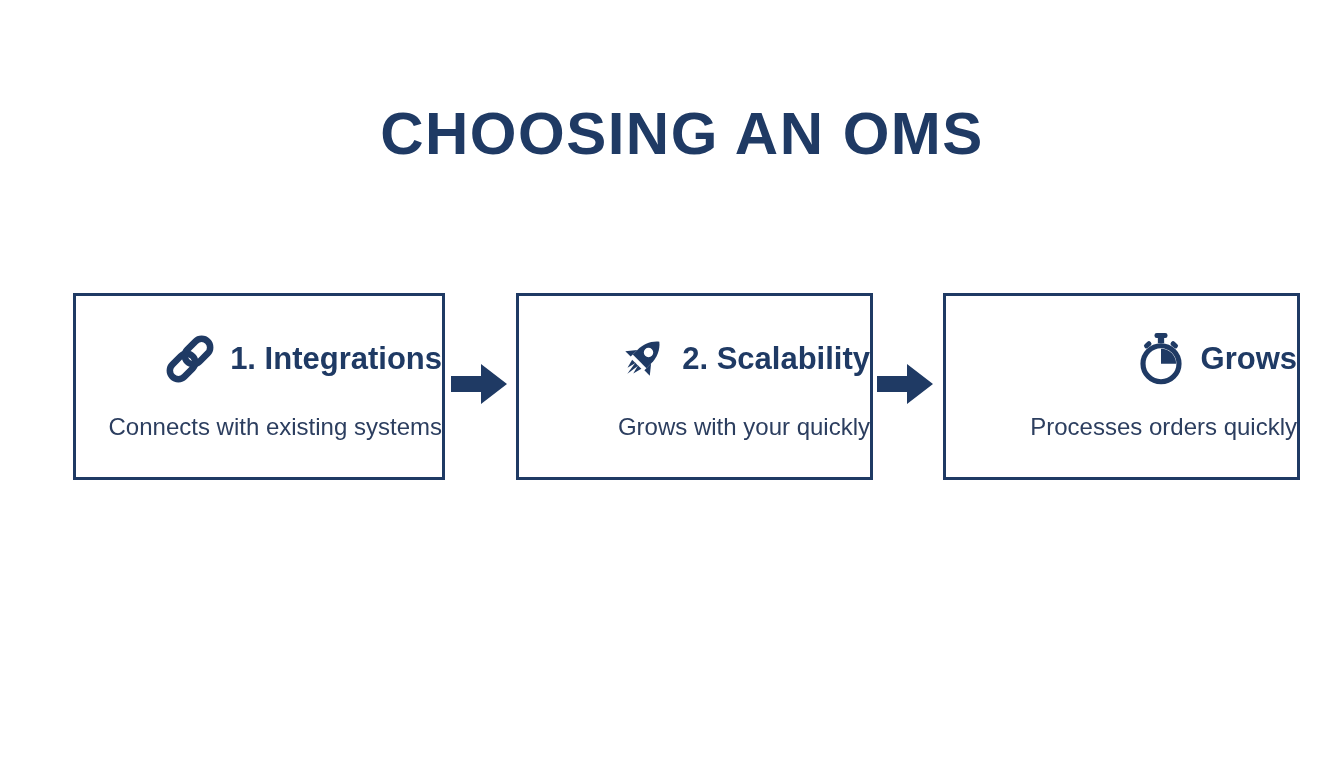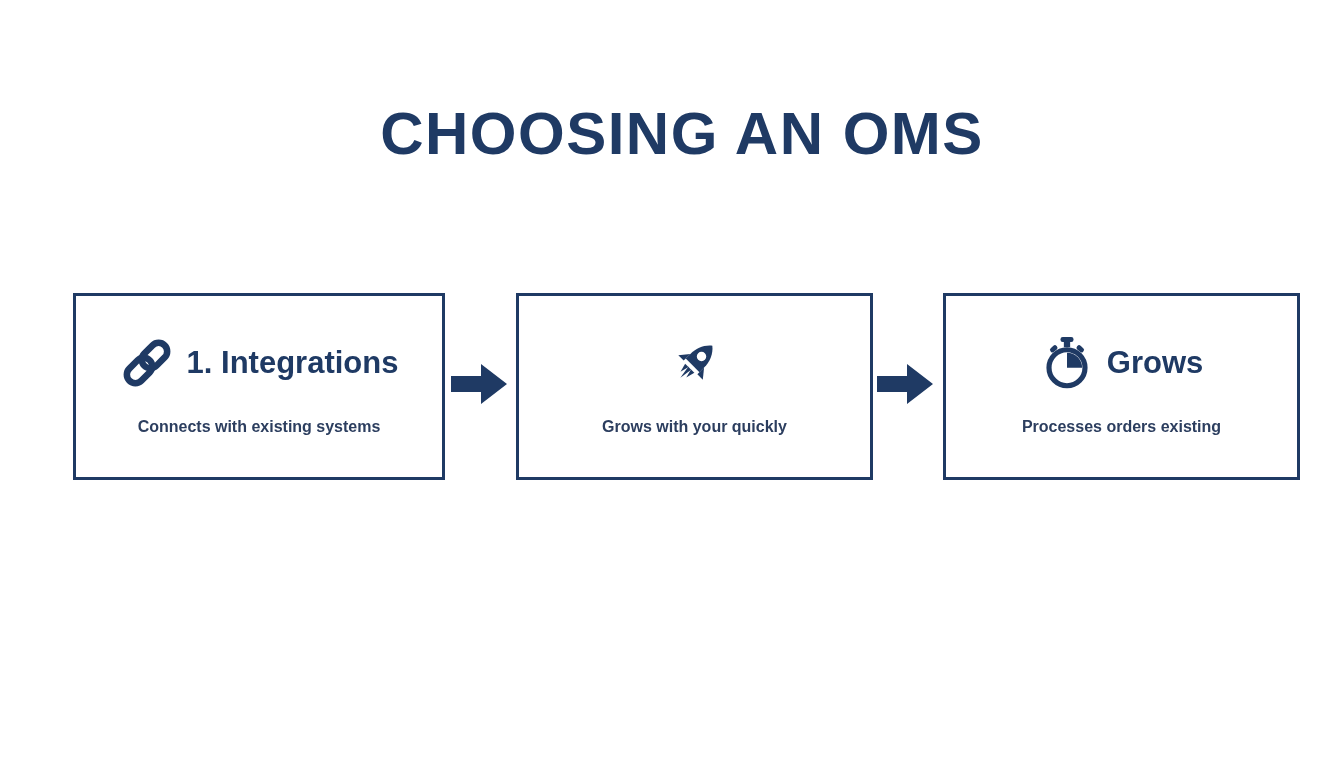--- a/index.html
+++ b/index.html
@@ -15,36 +15,36 @@
   }
   .title {
     position: absolute; left: 0; top: 104px; width: 1344px;
     text-align: center;
     font-size: 60px; font-weight: 700; letter-spacing: 1.5px;
     color: #1f3a64; line-height: 1;
   }
   .card {
     position: absolute; top: 293px; height: 187px;
     border: 3px solid #1f3a64; background: #ffffff;
-    display: flex; flex-direction: column; align-items: center; justify-content: center;
+    display: flex; flex-direction: column; align-items: flex-end; justify-content: center;
     gap: 27px;
   }
   .card-1 { left: 63px;  width: 372px; }
   .card-2 { left: 506px; width: 357px; }
   .card-3 { left: 933px; width: 357px; }
   .card-head {
     display: flex; align-items: center; gap: 13px;
   }
   .card-head .icon { width: 54px; height: 54px; display: block; flex: 0 0 auto; }
   .card-heading {
     font-size: 31px; font-weight: 700; color: #1f3a64; line-height: 1.1;
     white-space: nowrap;
   }
   .card-desc {
-    font-size: 16px; font-weight: 700; color: #2c3e5f; line-height: 1.2;
+    font-size: 24px; font-weight: 400; color: #2c3e5f; line-height: 1.2;
     white-space: nowrap;
   }
   .connector {
     position: absolute; top: 361px; width: 58px; height: 46px;
   }
   .connector-1 { left: 441px; }
   .connector-2 { left: 867px; }
   .connector svg { width: 100%; height: 100%; display: block; }
 </style>
 </head>
@@ -83,20 +83,21 @@
             <path d="M12 1.1 C14.9 3.4 16.3 7 16.3 10.6 L16.3 13.5 L7.7 13.5 L7.7 10.6 C7.7 7 9.1 3.4 12 1.1 Z"></path>
             <path d="M7.7 10.6 L4.3 14.8 L7.7 14.8 Z"></path>
             <path d="M16.3 10.6 L19.7 14.8 L16.3 14.8 Z"></path>
             <path d="M9.1 15.3 L10.2 19.3 L11.2 15.3 Z"></path>
             <path d="M11.1 15.3 L12 21.2 L12.9 15.3 Z"></path>
             <path d="M12.8 15.3 L13.8 19.3 L14.9 15.3 Z"></path>
             <circle cx="12" cy="7.9" r="2.1" fill="#ffffff"></circle>
           </g>
         </svg>
       </span>
+      <span class="card-heading">2. Scalability</span>
     </div>
     <div class="card-desc">Grows with your quickly</div>
   </div>
 
   <div class="connector connector-2">
     <svg viewBox="0 0 58 46">
       <polygon points="0,15 30,15 30,3 56,23 30,43 30,31 0,31" fill="#1f3a64"></polygon>
     </svg>
   </div>
 
@@ -109,16 +110,16 @@
             <rect x="10.6" y="2.2" width="2.8" height="2.8"></rect>
             <rect x="4.3" y="4.6" width="3.6" height="2.2" rx="1" transform="rotate(-42 6.1 5.7)"></rect>
             <rect x="16.1" y="4.6" width="3.6" height="2.2" rx="1" transform="rotate(42 17.9 5.7)"></rect>
             <circle cx="12" cy="14.1" r="8" fill="none" stroke="#1f3a64" stroke-width="2.3"></circle>
             <path d="M12 14.1 L12 7.4 A6.7 6.7 0 0 1 18.7 14.1 Z"></path>
           </g>
         </svg>
       </span>
       <span class="card-heading">Grows</span>
     </div>
-    <div class="card-desc">Processes orders existing</div>
+    <div class="card-desc">Processes orders quickly</div>
   </div>
 
 </div>
 
 </body></html>

